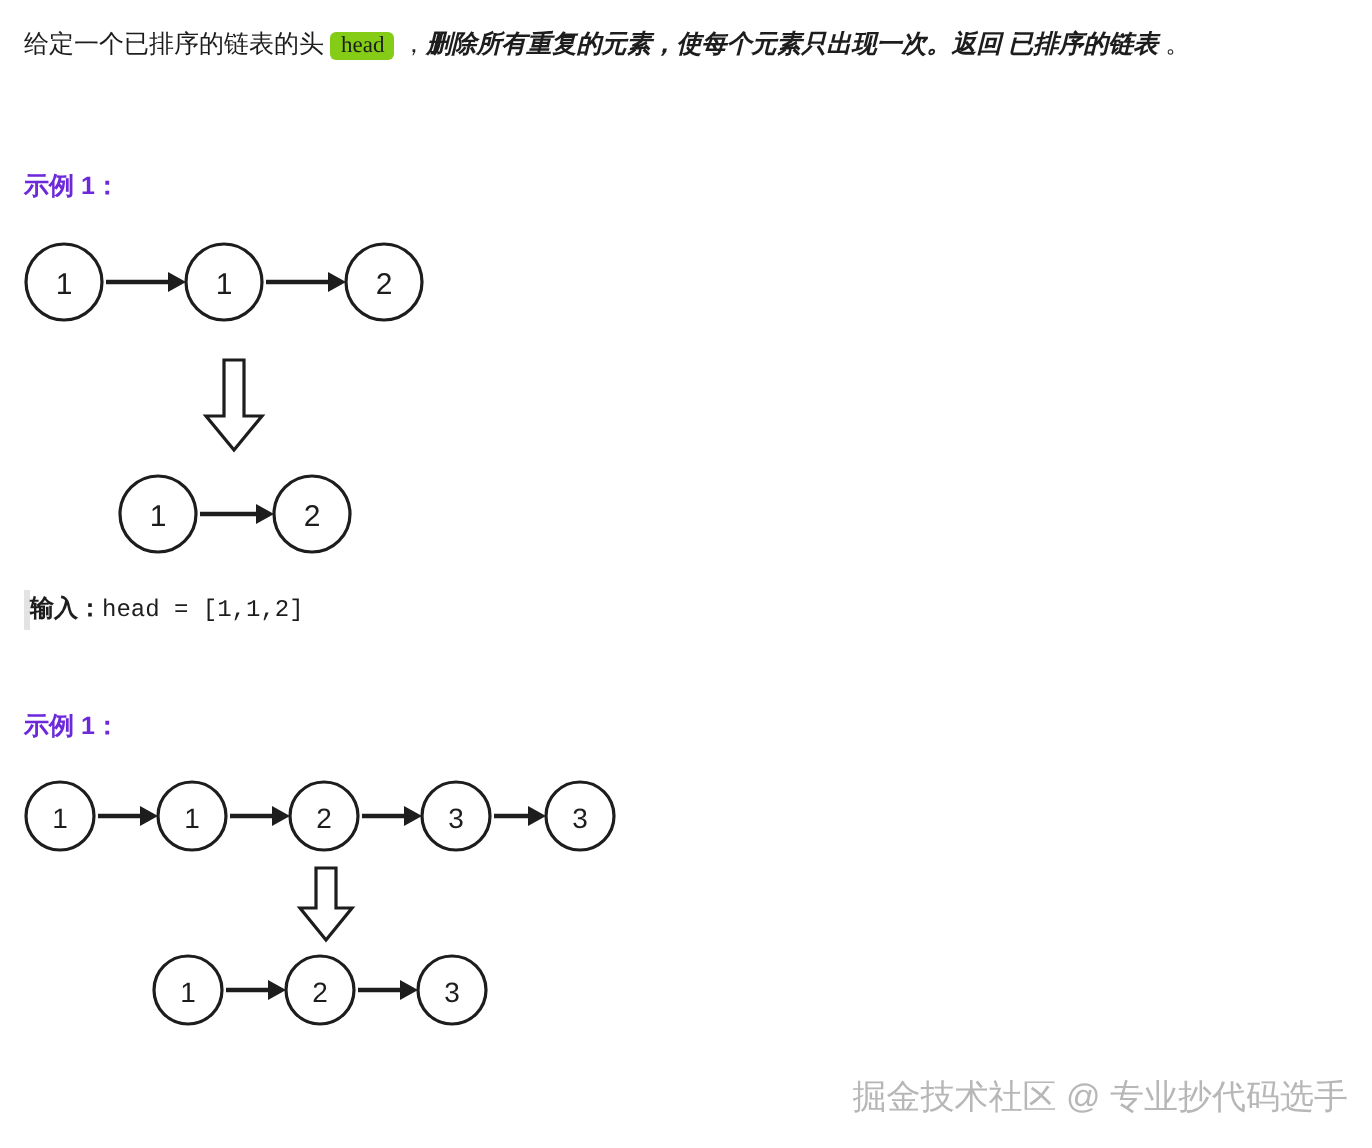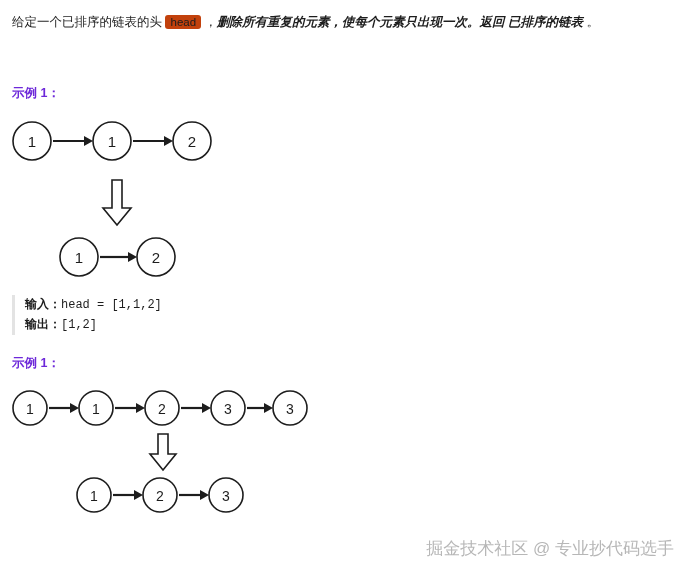--- a/index.html
+++ b/index.html
@@ -24,22 +24,22 @@
     position: absolute;
     left: 12px;
     top: 12px;
     width: 660px;
     font-size: 12.5px;
     line-height: 20px;
     color: #1d1d1d;
     white-space: nowrap;
   }
   .code-chip {
-    font-family: Liberation Sans, sans-serif;
-    background: #c2410c;
+    font-family: Liberation Serif, serif;
+    background: #84cc16;
     border-radius: 3px;
     padding: 1px 5px;
     font-size: 11.5px;
     color: #1d1d1d;
   }
   .em {
     font-style: italic;
     font-weight: bold;
   }
   .example-title {
@@ -48,21 +48,21 @@
     font-weight: bold;
     color: #6d28d9;
   }
   #ex1-title { left: 12px; top: 85px; }
   #ex2-title { left: 12px; top: 355px; }
 
   
   .io-block {
     position: absolute;
     border-left: 3px solid #e3e3e3;
-    padding-left: 10px;
+    padding-left: 0;
     font-size: 12px;
     line-height: 19px;
   }
   #io1 { left: 12px; top: 295px; }
   #io2 { left: 12px; top: 525px; }
   .io-line {
     white-space: nowrap;
     display: block;
   }
   .io-label {
@@ -127,21 +127,20 @@
       <circle cx="152" cy="152" r="19" fill="#ffffff" stroke="#1d1d1d" stroke-width="1.6"></circle>
       <text x="152" y="158" text-anchor="middle" font-size="15" fill="#1d1d1d">2</text>
 
       <line x1="96" y1="152" x2="126" y2="152" stroke="#1d1d1d" stroke-width="2.2"></line>
       <polygon points="133,152 124,147 124,157" fill="#1d1d1d"></polygon>
     </svg>
   </div>
 
   <div class="io-block" id="io1">
     <span class="io-line"><span class="io-label">输入：</span><span class="io-value">head = [1,1,2]</span></span>
-    <span class="io-line"><span class="io-label">输出：</span><span class="io-value">[1,2]</span></span>
   </div>
 
   <div class="example-title" id="ex2-title">示例 1：</div>
 
   <div class="diagram" id="diag2" style="left:4px; top:378px;">
     <svg width="340" height="145" viewBox="0 0 340 145" xmlns="http://www.w3.org/2000/svg">
 
       <circle cx="26" cy="30" r="17" fill="#ffffff" stroke="#1d1d1d" stroke-width="1.6"></circle>
       <text x="26" y="36" text-anchor="middle" font-size="14" fill="#1d1d1d">1</text>
 

